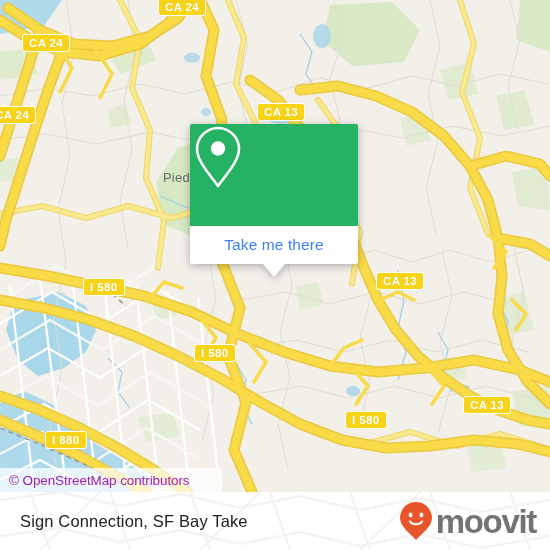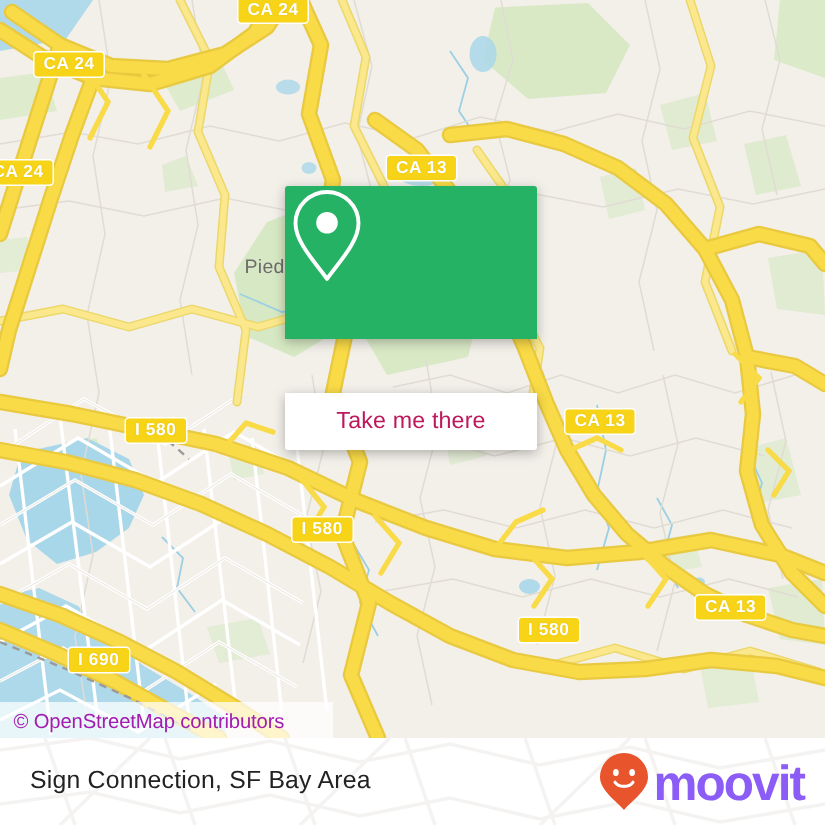--- a/index.html
+++ b/index.html
@@ -42,21 +42,21 @@
     position:absolute;left:190px;top:124px;width:168px;z-index:30;
     filter:drop-shadow(0 2px 4px rgba(0,0,0,.28));
   }
   #popup-head{
     height:102px;background:#25b264;border-radius:2px 2px 0 0;
     display:flex;align-items:center;justify-content:center;
   }
   #popup-foot{
     height:38px;background:#fff;border-radius:0 0 2px 2px;
     display:flex;align-items:center;justify-content:center;
-    font-size:15.5px;color:#be185d;letter-spacing:.1px;margin-top:36px;
+    font-size:15.5px;color:#3b82f6;letter-spacing:.1px;
   }
   #popup-tail{
     position:absolute;left:50%;top:140px;margin-left:-11px;
     width:0;height:0;border-left:11px solid transparent;
     border-right:11px solid transparent;border-top:13px solid #fff;
   }
 
   
   #bottombar{
     position:absolute;left:0;top:492px;width:550px;height:58px;
@@ -64,21 +64,21 @@
   }
   #bottombar .ghost{position:absolute;left:0;top:-492px;opacity:.30;}
   #title{
     position:absolute;left:20px;top:50%;transform:translateY(-50%);
     font-size:16.5px;color:#222;letter-spacing:.15px;z-index:3;
   }
   #brand{
     position:absolute;right:14px;top:50%;transform:translateY(-50%);
     display:flex;align-items:center;gap:3px;z-index:3;
   }
-  #brand-word{font-size:33px;font-weight:bold;color:#8b5cf6;letter-spacing:-1.3px;line-height:33px;}
+  #brand-word{font-size:33px;font-weight:bold;color:#737373;letter-spacing:-1.3px;line-height:33px;}
 </style>
 </head>
 <body>
 
 <div id="app">
 
   <div id="map">
 
     <svg width="550" height="492" viewBox="0 0 550 492">
       <defs>
@@ -266,21 +266,21 @@
 
     <div class="shield" style="left:158px;top:-2px;">CA 24</div>
     <div class="shield" style="left:22px;top:34px;">CA 24</div>
     <div class="shield" style="left:-12px;top:106px;">CA 24</div>
     <div class="shield" style="left:257px;top:103px;">CA 13</div>
     <div class="shield" style="left:83px;top:278px;">I 580</div>
     <div class="shield" style="left:376px;top:272px;">CA 13</div>
     <div class="shield" style="left:194px;top:344px;">I 580</div>
     <div class="shield" style="left:345px;top:411px;">I 580</div>
     <div class="shield" style="left:463px;top:396px;">CA 13</div>
-    <div class="shield" style="left:45px;top:431px;">I 690</div>
+    <div class="shield" style="left:45px;top:431px;">I 880</div>
 
     <div id="popup">
       <div id="popup-head">
         <svg width="56" height="66" viewBox="0 0 56 66">
           <path d="M28 4 C16.4 4 7 13.4 7 25 C7 38 22 53 28 62 C34 53 49 38 49 25 C49 13.4 39.6 4 28 4 Z" fill="none" stroke="#ffffff" stroke-width="2.6" stroke-linejoin="round"></path>
           <circle cx="28" cy="24.5" r="7.2" fill="#ffffff"></circle>
         </svg>
       </div>
       <div id="popup-foot">Take me there</div>
       <div id="popup-tail"></div>
@@ -303,21 +303,21 @@
         <path d="M270,492 L290,550"></path>
         <path d="M350,492 L370,550"></path>
         <path d="M430,492 L450,550"></path>
         <path d="M510,492 L530,550"></path>
         <path d="M100,492 L40,550"></path>
         <path d="M260,492 L200,550"></path>
         <path d="M420,492 L360,550"></path>
       </g>
     </svg>
 
-    <div id="title">Sign Connection, SF Bay Area</div>
+    <div id="title">Sign Connection, SF Bay Take</div>
 
     <div id="brand">
       <svg width="34" height="40" viewBox="0 0 34 40">
         <path d="M17 1 C8.2 1 1 8.2 1 17 C1 26 12 33 17 39 C22 33 33 26 33 17 C33 8.2 25.8 1 17 1 Z" fill="#e8552d"></path>
         <ellipse cx="11.6" cy="14" rx="1.9" ry="2.4" fill="#ffffff"></ellipse>
         <ellipse cx="22.4" cy="14" rx="1.9" ry="2.4" fill="#ffffff"></ellipse>
         <path d="M11 20.5 C13.4 24.2 20.6 24.2 23 20.5" fill="none" stroke="#ffffff" stroke-width="2.1" stroke-linecap="round"></path>
       </svg>
       <span id="brand-word">moovit</span>
     </div>

